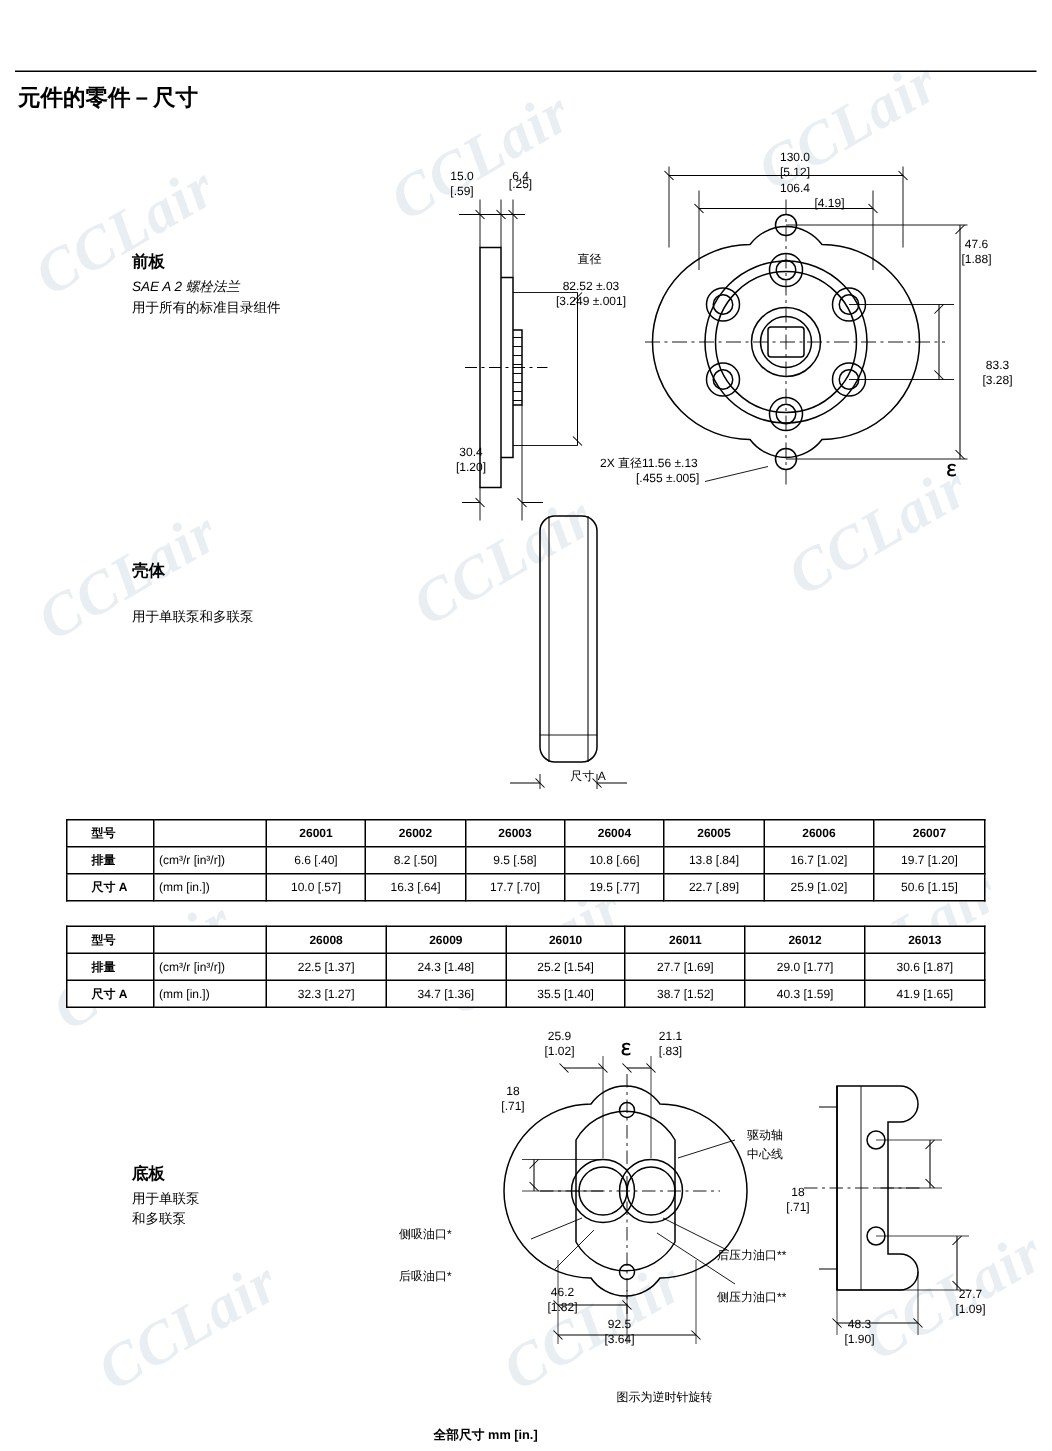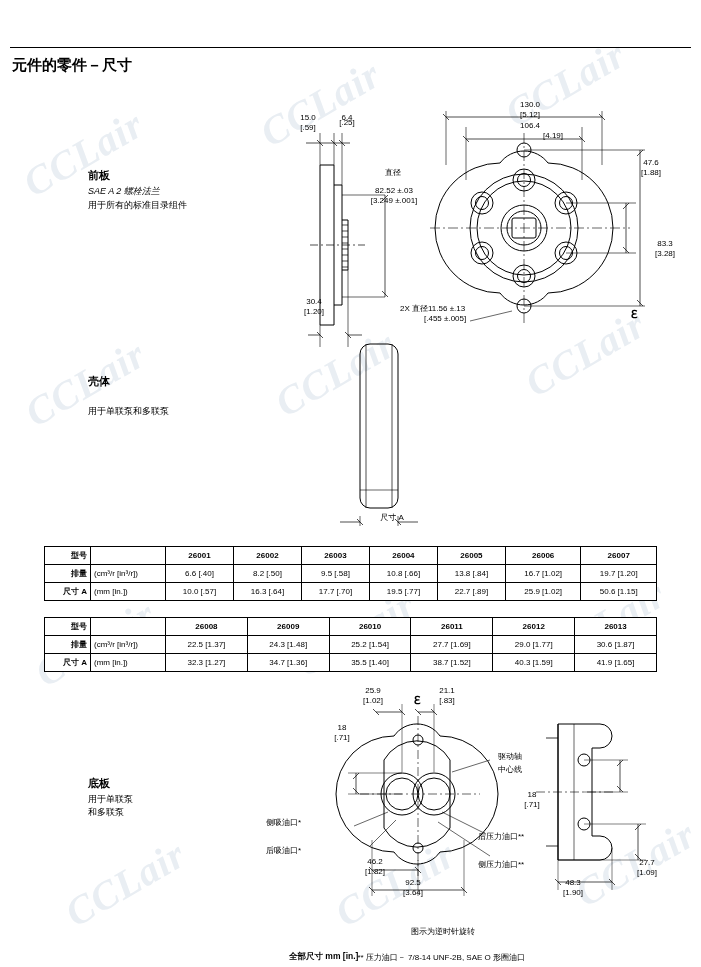--- a/index.html
+++ b/index.html
@@ -66,21 +66,21 @@
     background:#fff;
   }
   table.spec td{
     border:1px solid #000;
     padding:2px 3px;
     height:13px;
     text-align:center;
     white-space:nowrap;
   }
   table.spec td.lab{
-    text-align:right;font-weight:bold;width:38px;padding-left:4px;margin-top:45px;
+    text-align:left;font-weight:bold;width:38px;padding-left:16px;margin-top:45px;
   }
   table.spec td.unit{
     text-align:left;width:68px;font-weight:normal;
   }
   table.spec tr.head td{font-weight:bold;}
 
   .footnotes{position:absolute;font-size:8px;line-height:1.45;z-index:4;text-align:right;margin-top:16px;}
   .allnote{position:absolute;font-size:8.5px;font-weight:bold;z-index:4;}
 </style>
 </head>
@@ -425,16 +425,15 @@
   <div class="t c" style="left:356px;top:867px;width:38px;">[1.82]</div>
   <div class="t c" style="left:396px;top:878px;width:34px;">92.5</div>
   <div class="t c" style="left:394px;top:888px;width:38px;text-align:center;">[3.64]</div>
 
   <div class="t c" style="left:630px;top:858px;width:34px;">27.7</div>
   <div class="t c" style="left:630px;top:868px;width:34px;">[1.09]</div>
   <div class="t c" style="left:556px;top:878px;width:34px;">48.3</div>
   <div class="t c" style="left:556px;top:888px;width:34px;">[1.90]</div>
 
   <div class="footnotes" style="left:255px;top:910px;width:220px;">图示为逆时针旋转</div>
-  <div class="footnotes" style="left:215px;top:936px;width:310px;">** 压力油口－  7/8-14  UNF-2B, SAE O 形圈油口</div>
   <div class="allnote" style="left:289px;top:951px;">全部尺寸 mm [in.]</div>
 
 </div>
 
 </body></html>

